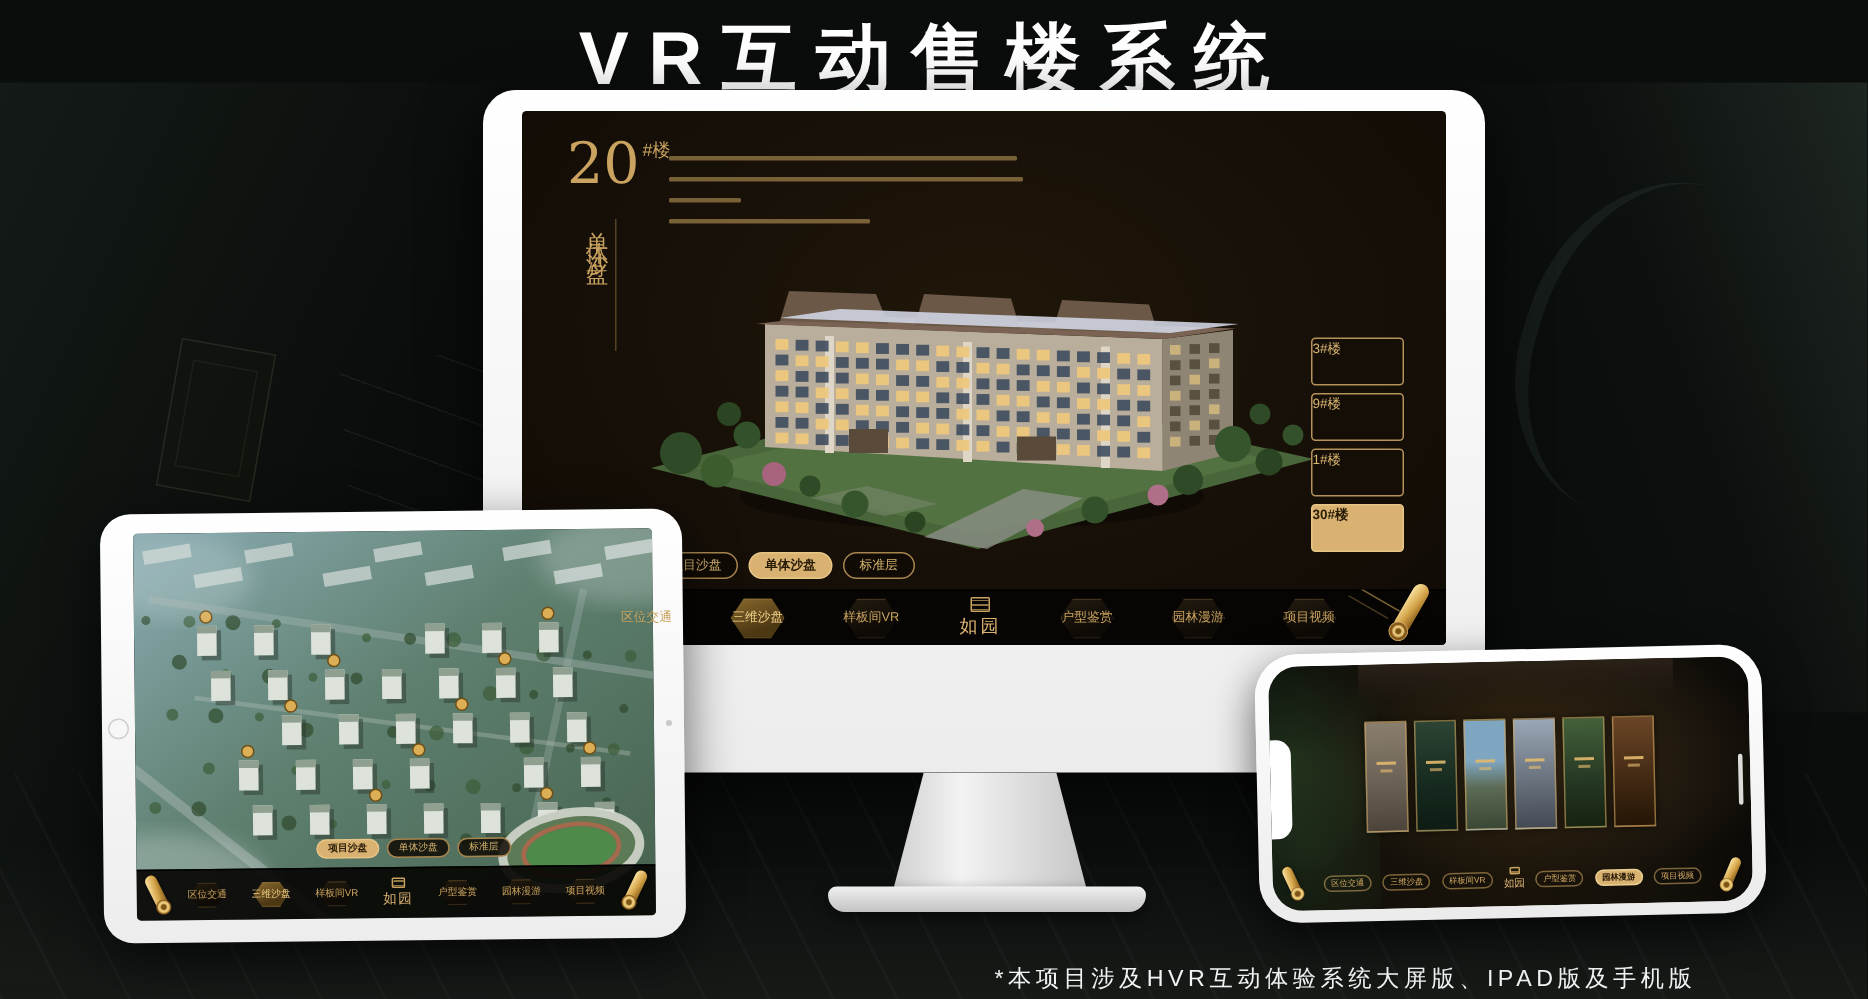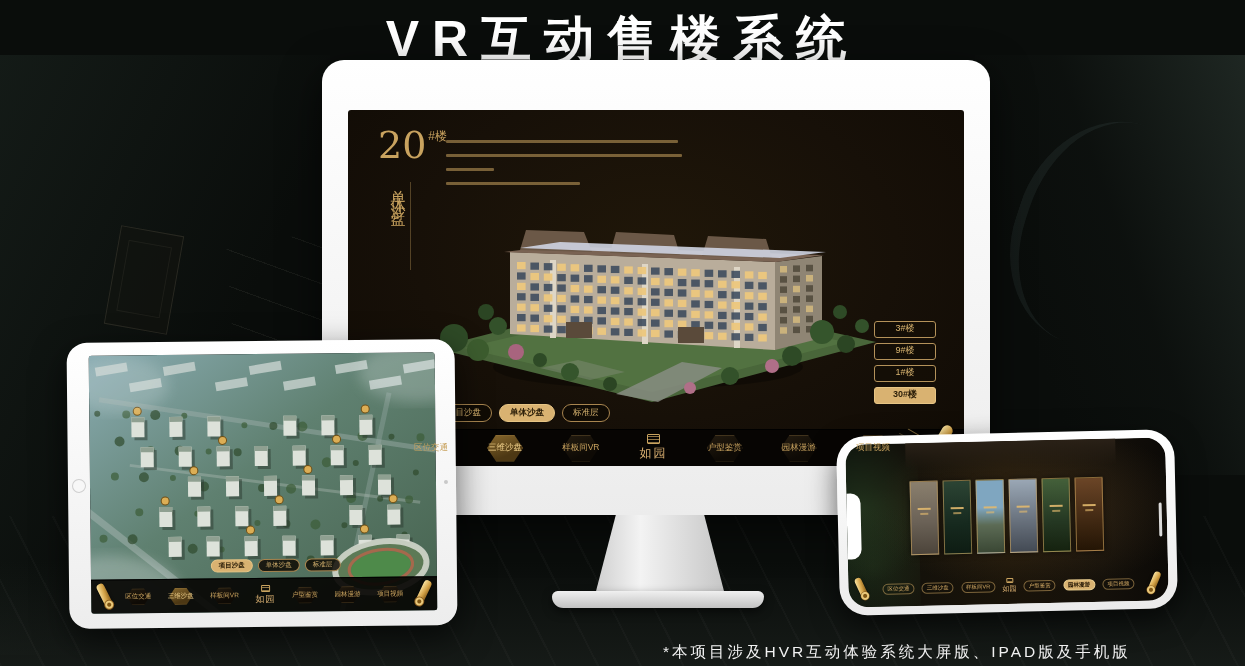--- a/index.html
+++ b/index.html
@@ -56,41 +56,41 @@
     border-bottom:1px solid rgba(220,180,100,.3);transform:skewX(-35deg);}
   .scroll-icon .barrel{position:absolute;display:block;border-radius:6px;
     background:linear-gradient(100deg,#f6dc96 10%,#d3a247 55%,#7e5514);box-shadow:0 1px 3px rgba(0,0,0,.6);}
   .scroll-icon .cap{position:absolute;display:block;border-radius:50%;
     background:radial-gradient(circle,#7e5514 0 1.5px,#e9c87a 2.5px 3.5px,#8a5c1d 4.5px 5.5px,#e9c87a 6.5px);}
 
   
   .monitor-frame{position:absolute;left:322px;top:60px;width:668px;height:455px;border-radius:22px;
     background:linear-gradient(180deg,#ffffff,#ececec);box-shadow:0 14px 40px rgba(0,0,0,.65);}
   .monitor-screen{position:absolute;left:26px;top:14px;width:616px;height:356px;border-radius:3px;
-    background:radial-gradient(ellipse at 50% 40%,#201709 0%,#171008 55%,#100b05 100%);overflow:hidden;margin-top:36px;}
+    background:radial-gradient(ellipse at 50% 40%,#201709 0%,#171008 55%,#100b05 100%);overflow:hidden;}
   .monitor-neck{position:absolute;left:273px;top:455px;width:130px;height:80px;
     background:linear-gradient(90deg,#cfcfcf,#f3f3f3 35%,#c6c6c6);
     clip-path:polygon(16% 0,84% 0,100% 100%,0 100%);}
   .monitor-base{position:absolute;left:230px;top:531px;width:212px;height:17px;border-radius:6px 6px 12px 12px;
     background:linear-gradient(180deg,#f0f0f0,#c2c2c2);box-shadow:0 4px 10px rgba(0,0,0,.5);}
 
   .m-headline{position:absolute;left:30px;top:16px;color:var(--gold);}
   .m-headline .num{font-family:"DejaVu Serif","Liberation Serif",serif;font-size:38px;line-height:1;}
   .m-headline .unit{font-size:12px;vertical-align:18px;margin-left:2px;}
   .m-sub{position:absolute;left:40px;top:68px;writing-mode:vertical-rl;color:var(--gold);
     font-size:15px;letter-spacing:7px;font-family:"DejaVu Serif","Liberation Serif",serif;}
   .m-sub-rule{position:absolute;left:62px;top:72px;width:1px;height:88px;background:rgba(201,163,95,.35);}
   .desc{position:absolute;left:98px;top:30px;}
   .desc i{display:block;height:3px;background:var(--gold-dim);margin-bottom:11px;border-radius:1px;}
   .desc .l1{width:232px;}.desc .l2{width:236px;}.desc .l3{width:48px;}.desc .l4{width:134px;}
 
   .bldg-svg{position:absolute;left:72px;top:52px;width:466px;height:258px;}
 
   .floor-btns{position:absolute;right:28px;bottom:62px;display:flex;flex-direction:column;gap:5px;}
-  .fb{width:62px;height:17px;font-size:9px;line-height:13px;text-align:center;color:#d8b470;
+  .fb{width:62px;height:32px;font-size:9px;line-height:13px;color:#d8b470;
     background:rgba(20,14,6,.85);border:1px solid #b4925a;border-radius:3px;cursor:pointer;}
   .fb.active{background:#d9b271;color:#2a1d08;font-weight:bold;border-color:#e7c585;}
 
   .m-tabs{position:absolute;left:88px;bottom:44px;display:flex;gap:7px;}
   .m-tabs .tab{font-size:8.5px;padding:2px 10px;}
 
   .monitor-screen .menu-bar{height:37px;padding:0 16px 0 66px;}
   .monitor-screen .mi .hexa{width:36px;height:27px;}
   .monitor-screen .mi .lbl{font-size:8.5px;}
   .monitor-screen .brand-logo .emblem{width:13px;height:10px;margin-bottom:1px;}

